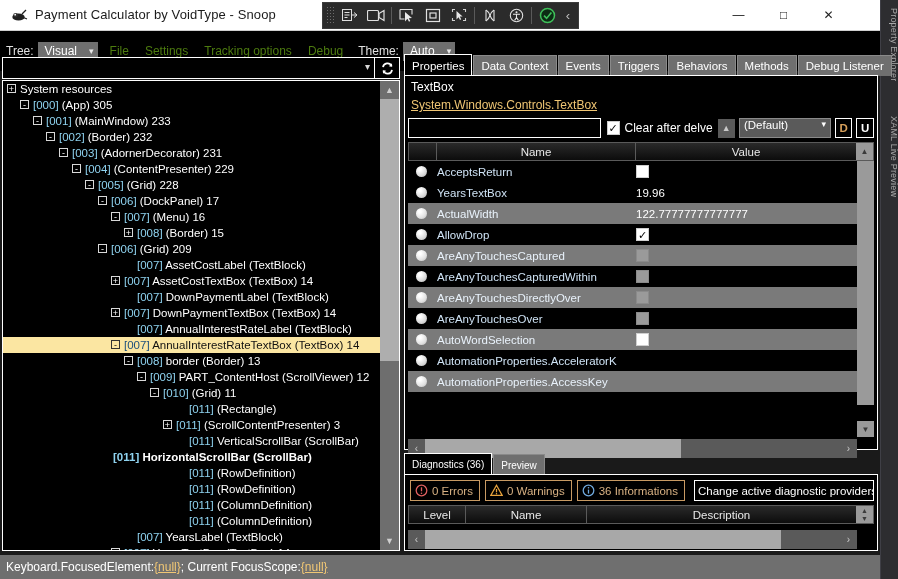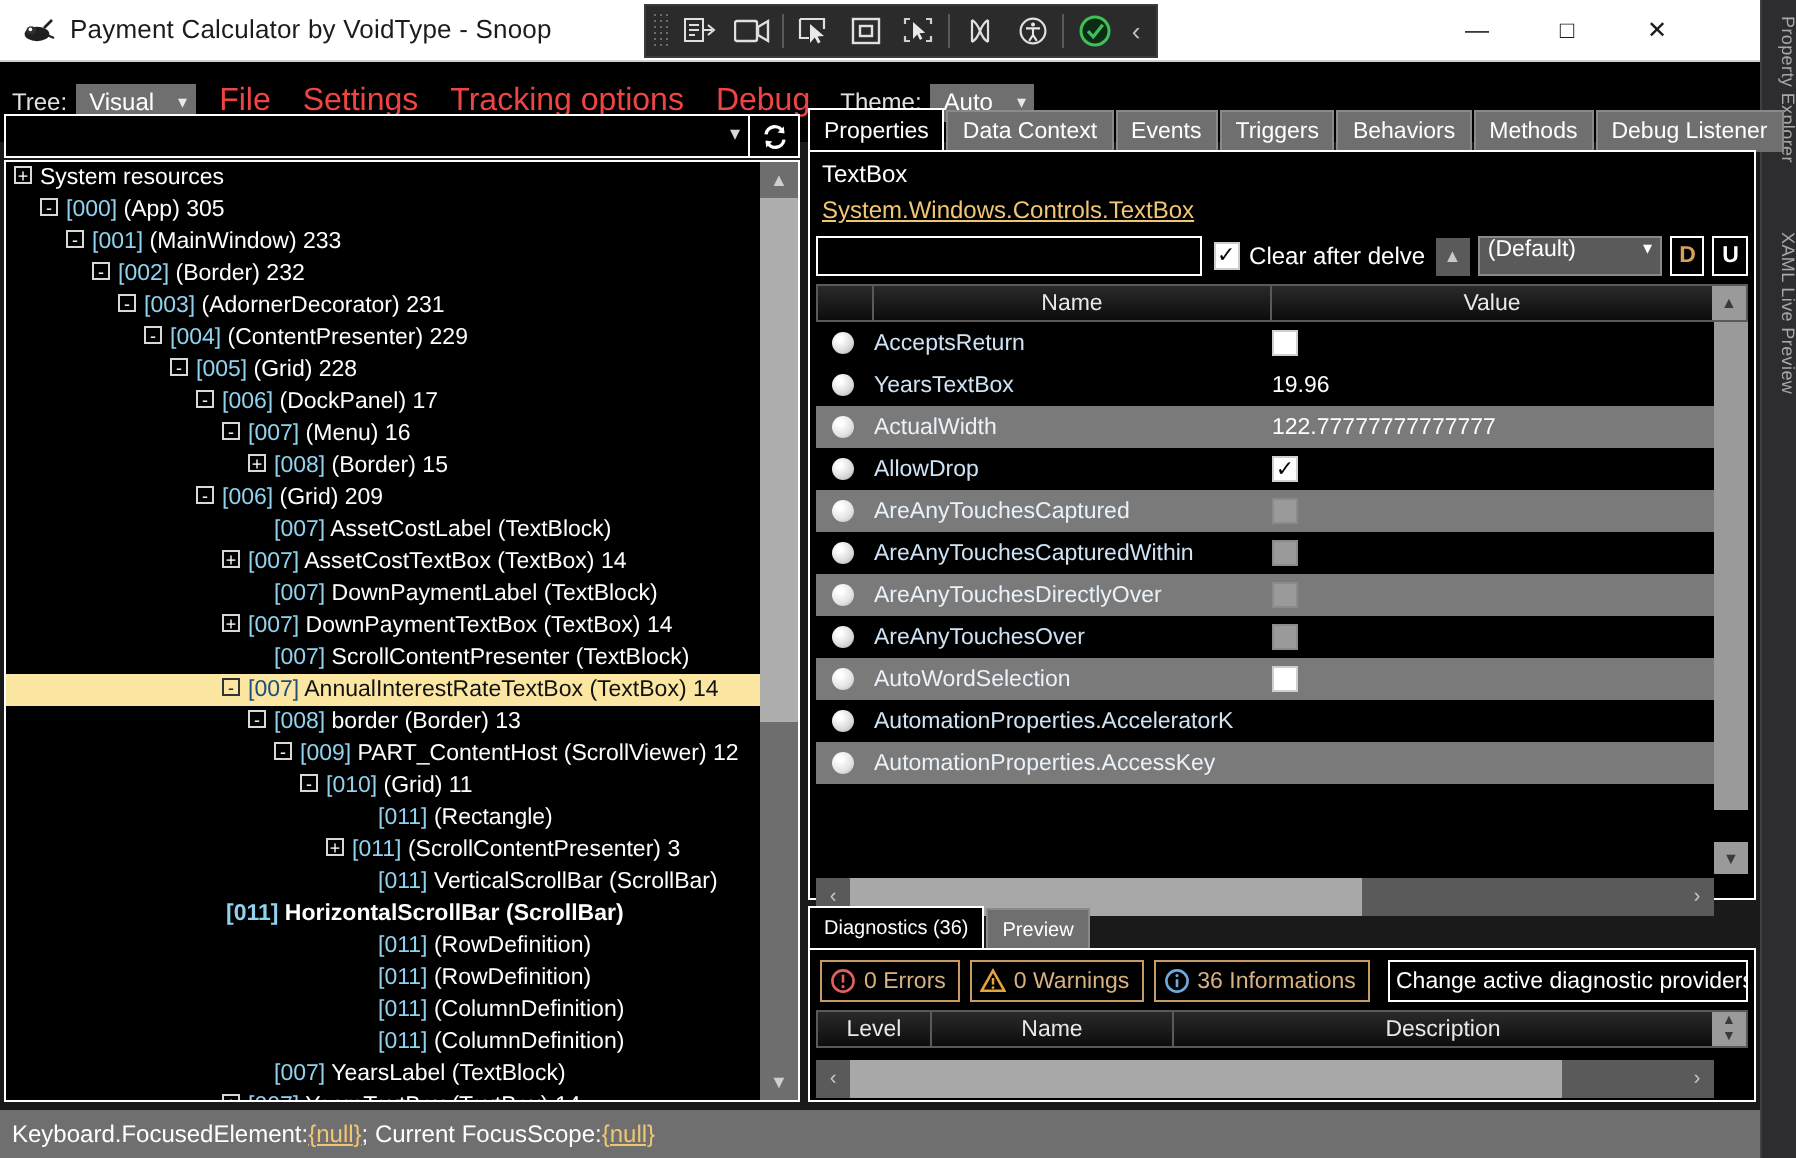--- a/index.html
+++ b/index.html
@@ -124,21 +124,21 @@
     display: flex; align-items: center;
     padding: 0 3px 0 6px;
     margin: 0 4px 0 2px;
     font-size: 12px;
     border: 1px solid #6f6f6f;
     box-sizing: border-box;
   }
   .mb-combo .cv { margin-right: 12px; }
   .mb-combo .ca { font-size: 9px; color: #e8e8e8; }
   .mb-item {
-    color: #ef4444; font-size: 16px;
+    color: #4d7c0f; font-size: 12px;
     padding: 2px 8px;
   }
 
   
   .left-panel {
     position: absolute; left: 2px; top: 57px;
     width: 398px; height: 494px;
   }
   .tree-filter {
     position: absolute; left: 0; top: 0;
@@ -677,21 +677,21 @@
           <div class="tnode" style="padding-left: 69px;"><span class="tn-exp">-</span><span class="tn-idx">[004]</span> <span class="tn-type">(ContentPresenter)</span> <span class="tn-cnt">229</span> </div>
           <div class="tnode" style="padding-left: 82px;"><span class="tn-exp">-</span><span class="tn-idx">[005]</span> <span class="tn-type">(Grid)</span> <span class="tn-cnt">228</span> </div>
           <div class="tnode" style="padding-left: 95px;"><span class="tn-exp">-</span><span class="tn-idx">[006]</span> <span class="tn-type">(DockPanel)</span> <span class="tn-cnt">17</span> </div>
           <div class="tnode" style="padding-left: 108px;"><span class="tn-exp">-</span><span class="tn-idx">[007]</span> <span class="tn-type">(Menu)</span> <span class="tn-cnt">16</span> </div>
           <div class="tnode" style="padding-left: 121px;"><span class="tn-exp">+</span><span class="tn-idx">[008]</span> <span class="tn-type">(Border)</span> <span class="tn-cnt">15</span> </div>
           <div class="tnode" style="padding-left: 95px;"><span class="tn-exp">-</span><span class="tn-idx">[006]</span> <span class="tn-type">(Grid)</span> <span class="tn-cnt">209</span> </div>
           <div class="tnode" style="padding-left: 121px;"><span class="tn-exp ghost"></span><span class="tn-idx">[007]</span> <span class="tn-name">AssetCostLabel</span> <span class="tn-type">(TextBlock)</span> </div>
           <div class="tnode" style="padding-left: 108px;"><span class="tn-exp">+</span><span class="tn-idx">[007]</span> <span class="tn-name">AssetCostTextBox</span> <span class="tn-type">(TextBox)</span> <span class="tn-cnt">14</span> </div>
           <div class="tnode" style="padding-left: 121px;"><span class="tn-exp ghost"></span><span class="tn-idx">[007]</span> <span class="tn-name">DownPaymentLabel</span> <span class="tn-type">(TextBlock)</span> </div>
           <div class="tnode" style="padding-left: 108px;"><span class="tn-exp">+</span><span class="tn-idx">[007]</span> <span class="tn-name">DownPaymentTextBox</span> <span class="tn-type">(TextBox)</span> <span class="tn-cnt">14</span> </div>
-          <div class="tnode" style="padding-left: 121px;"><span class="tn-exp ghost"></span><span class="tn-idx">[007]</span> <span class="tn-name">ScrollContentPresenter</span> <span class="tn-type">(TextBlock)</span> </div>
+          <div class="tnode" style="padding-left: 121px;"><span class="tn-exp ghost"></span><span class="tn-idx">[007]</span> <span class="tn-name">AnnualInterestRateLabel</span> <span class="tn-type">(TextBlock)</span> </div>
           <div class="tnode sel" style="padding-left: 108px;"><span class="tn-exp">-</span><span class="tn-idx">[007]</span> <span class="tn-name">AnnualInterestRateTextBox</span> <span class="tn-type">(TextBox)</span> <span class="tn-cnt">14</span> </div>
           <div class="tnode" style="padding-left: 121px;"><span class="tn-exp">-</span><span class="tn-idx">[008]</span> <span class="tn-name">border</span> <span class="tn-type">(Border)</span> <span class="tn-cnt">13</span> </div>
           <div class="tnode" style="padding-left: 134px;"><span class="tn-exp">-</span><span class="tn-idx">[009]</span> <span class="tn-name">PART_ContentHost</span> <span class="tn-type">(ScrollViewer)</span> <span class="tn-cnt">12</span> </div>
           <div class="tnode" style="padding-left: 147px;"><span class="tn-exp">-</span><span class="tn-idx">[010]</span> <span class="tn-type">(Grid)</span> <span class="tn-cnt">11</span> </div>
           <div class="tnode" style="padding-left: 173px;"><span class="tn-exp ghost"></span><span class="tn-idx">[011]</span> <span class="tn-type">(Rectangle)</span> </div>
           <div class="tnode" style="padding-left: 160px;"><span class="tn-exp">+</span><span class="tn-idx">[011]</span> <span class="tn-type">(ScrollContentPresenter)</span> <span class="tn-cnt">3</span> </div>
           <div class="tnode" style="padding-left: 173px;"><span class="tn-exp ghost"></span><span class="tn-idx">[011]</span> <span class="tn-name">VerticalScrollBar</span> <span class="tn-type">(ScrollBar)</span> </div>
           <div class="tnode" style="padding-left: 97px; font-weight: bold;"><span class="tn-exp ghost"></span><span class="tn-idx">[011]</span> <span class="tn-name">HorizontalScrollBar</span> <span class="tn-type">(ScrollBar)</span> </div>
           <div class="tnode" style="padding-left: 173px;"><span class="tn-exp ghost"></span><span class="tn-idx">[011]</span> <span class="tn-type">(RowDefinition)</span> </div>
           <div class="tnode" style="padding-left: 173px;"><span class="tn-exp ghost"></span><span class="tn-idx">[011]</span> <span class="tn-type">(RowDefinition)</span> </div>

